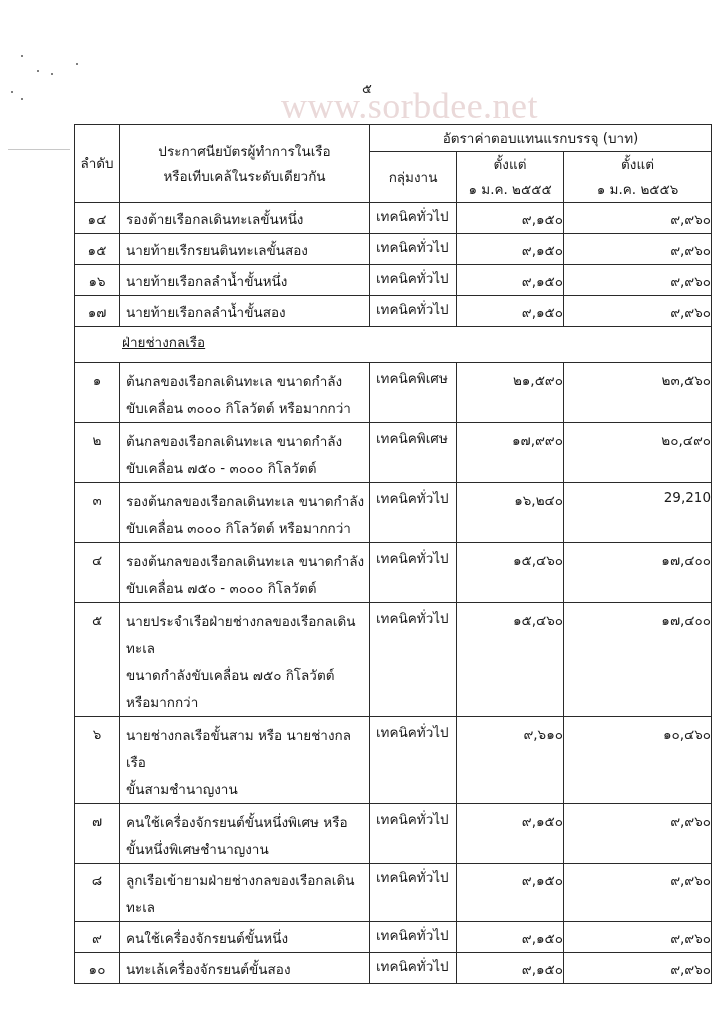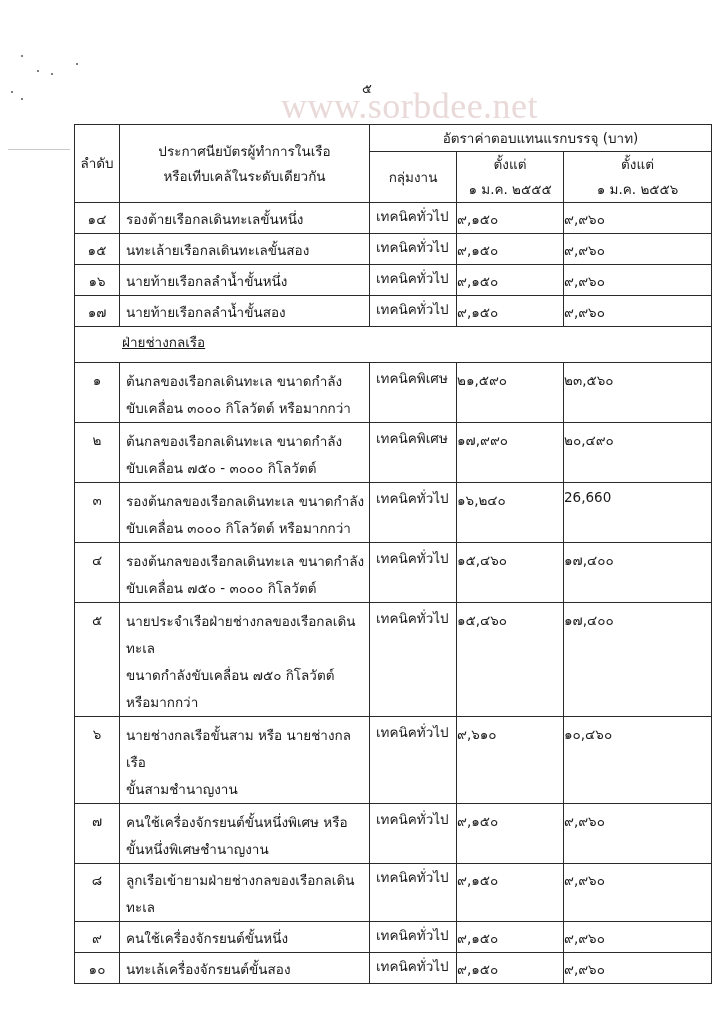--- a/index.html
+++ b/index.html
@@ -29,21 +29,21 @@
   col.c-cert { width: 250px; }
   col.c-group { width: 87px; }
   col.c-r1 { width: 107px; }
   col.c-r2 { width: 148px; }
   .hdr { text-align: center; vertical-align: middle !important; line-height: 25px; }
   .hdr-top { height: 27px; }
   .hdr-sub { height: 49px; }
   .no { text-align: center; padding-top: 6px !important; }
   .cert { padding: 5px 0 0 6px !important; line-height: 27px; }
   .grp { padding: 5px 0 0 6px !important; line-height: 20px; }
-  .rate { text-align: left; padding-top: 6px !important; margin-left: 8px; }
+  .rate { text-align: right; padding-top: 6px !important; margin-left: 8px; }
   .r-single { height: 29px; }
   .r-single .cert, .r-single .grp { padding-top: 3px !important; }
   .r-single .no, .r-single .rate { padding-top: 5px !important; }
   .section td { height: 30px; margin-left: 48px; }
   .section-label { padding: 5px 0 0 47px !important; text-decoration: underline; line-height: 20px; }
   .cert-line { display: block; }
 </style>
 </head>
 <body>
 
@@ -93,21 +93,21 @@
         <td class="cert">
           <span class="cert-line">รองต้ายเรือกลเดินทะเลขั้นหนึ่ง</span>
         </td>
         <td class="grp">เทคนิคทั่วไป</td>
         <td class="rate">๙,๑๕๐</td>
         <td class="rate">๙,๙๖๐</td>
       </tr>
       <tr class="r-single">
         <td class="no">๑๕</td>
         <td class="cert">
-          <span class="cert-line">นทะเล้ายเรือกลเดินทะเลขั้นสอง</span>
+          <span class="cert-line">นายท้ายเรืกรยนตินทะเลขั้นสอง</span>
         </td>
         <td class="grp">เทคนิคทั่วไป</td>
         <td class="rate">๙,๑๕๐</td>
         <td class="rate">๙,๙๖๐</td>
       </tr>
       <tr class="r-single">
         <td class="no">๑๖</td>
         <td class="cert">
           <span class="cert-line">นายท้ายเรือกลลำน้ำขั้นหนึ่ง</span>
         </td>
@@ -152,21 +152,21 @@
         <td class="rate">๒๐,๔๙๐</td>
       </tr>
       <tr>
         <td class="no">๓</td>
         <td class="cert">
           <span class="cert-line">รองต้นกลของเรือกลเดินทะเล ขนาดกำลัง</span>
           <span class="cert-line">ขับเคลื่อน ๓๐๐๐ กิโลวัตต์ หรือมากกว่า</span>
         </td>
         <td class="grp">เทคนิคทั่วไป</td>
         <td class="rate">๑๖,๒๔๐</td>
-        <td class="rate">26,660</td>
+        <td class="rate">29,210</td>
       </tr>
       <tr>
         <td class="no">๔</td>
         <td class="cert">
           <span class="cert-line">รองต้นกลของเรือกลเดินทะเล ขนาดกำลัง</span>
           <span class="cert-line">ขับเคลื่อน ๗๕๐ - ๓๐๐๐ กิโลวัตต์</span>
         </td>
         <td class="grp">เทคนิคทั่วไป</td>
         <td class="rate">๑๕,๔๖๐</td>
         <td class="rate">๑๗,๔๐๐</td>

